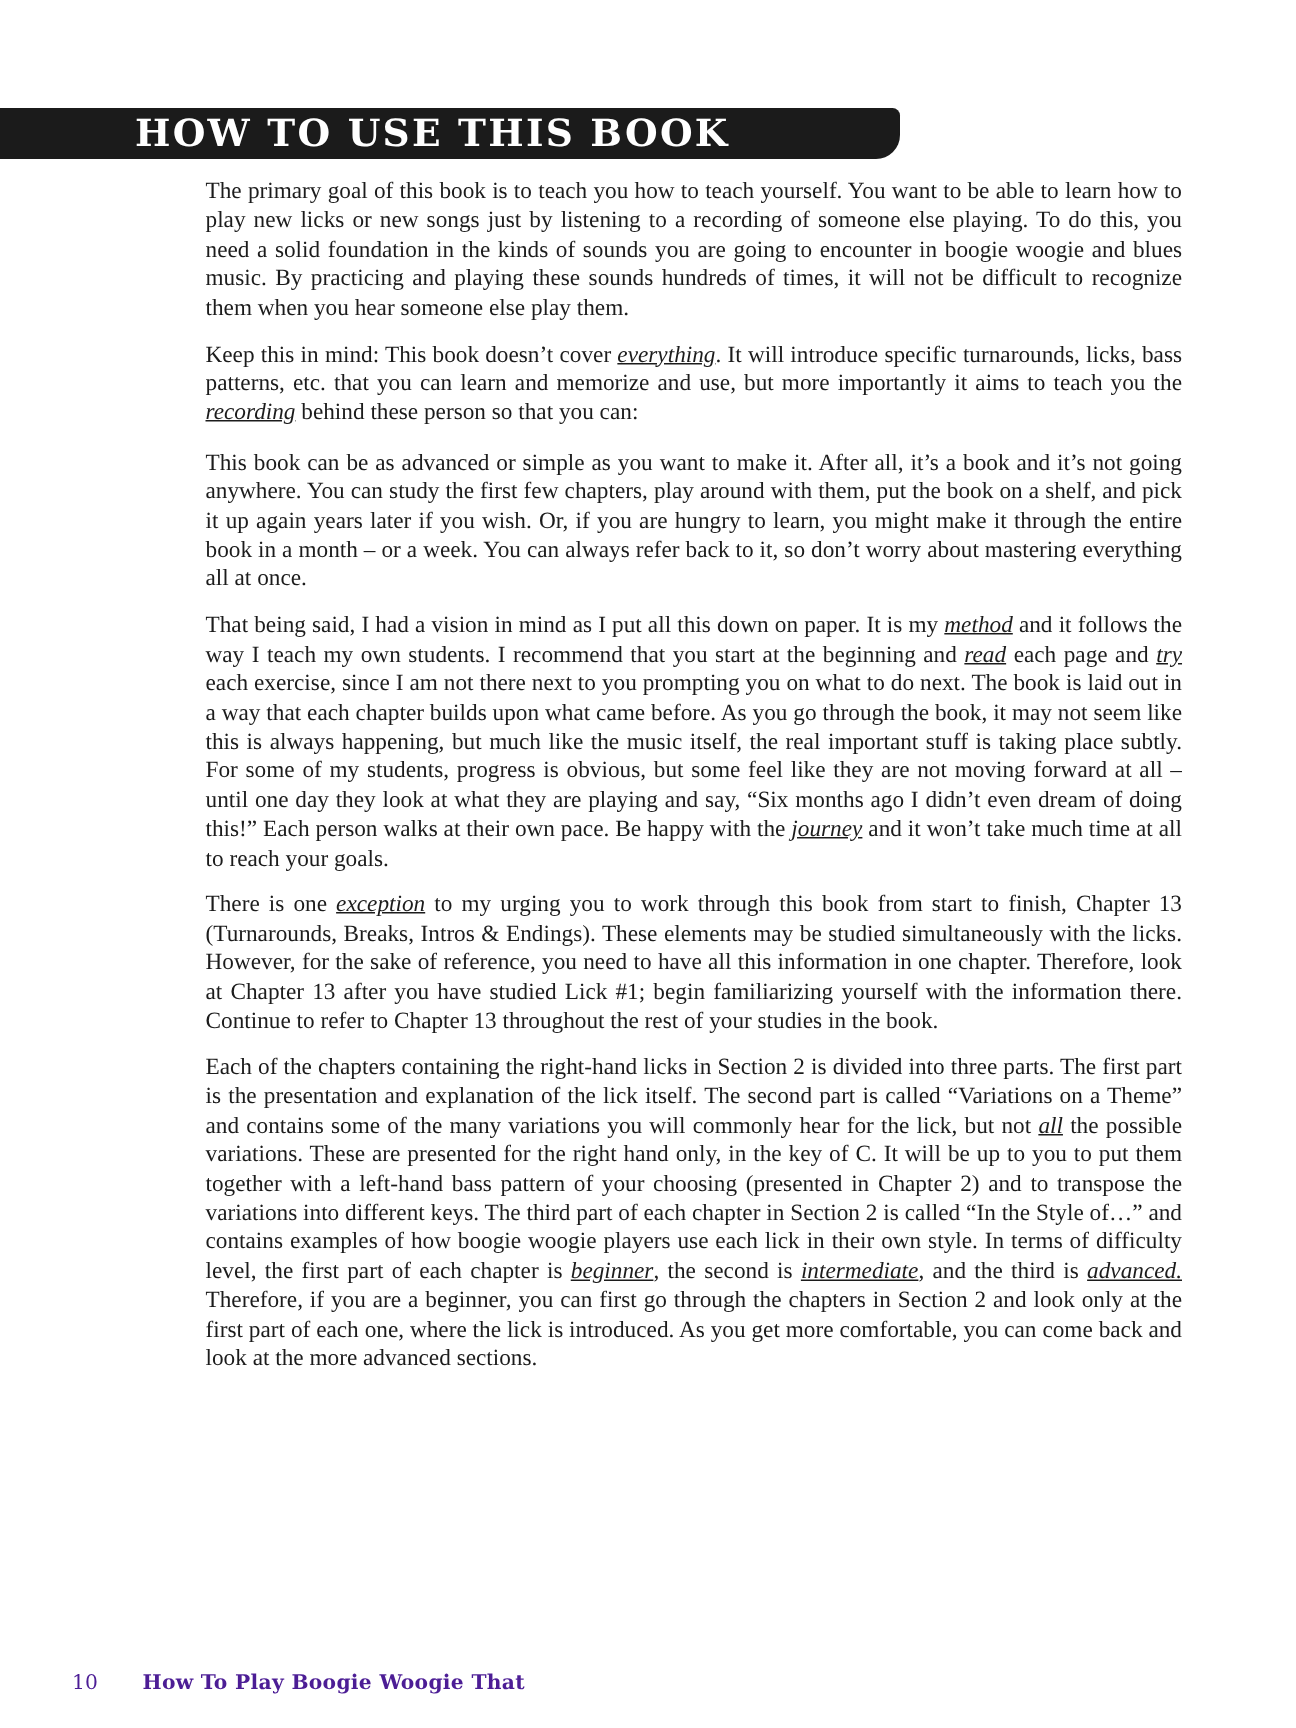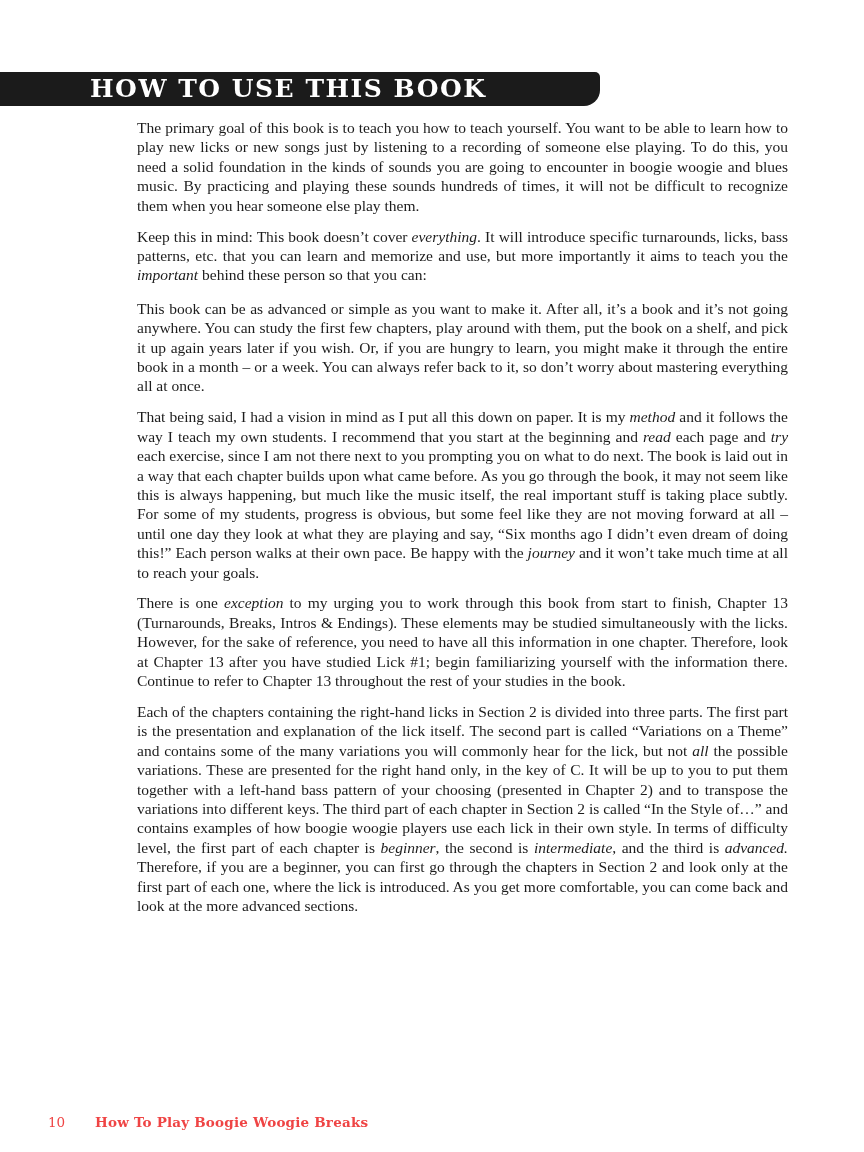--- a/index.html
+++ b/index.html
@@ -32,56 +32,56 @@
   }
   .content {
     position:absolute; top:118px; left:118px;
     width:651px;
     font-size:15.5px;
     line-height:19.4px;
     text-align:justify;
     margin-left:19px;
   }
   .para { margin-bottom:11.5px; }
-  em { font-style:italic; }
+  em { font-style:italic;text-decoration:underline; }
   ul.bullets { list-style:none; margin:3px 0 14px 22px; }
   ul.bullets li { position:relative; padding-left:15px; margin-bottom:14px; }
   ul.bullets li::before {
     content:"▪";
     position:absolute; left:0; top:0;
     font-size:11px; line-height:19.4px;
   }
   .footer {
     position:absolute; left:48px; top:1114px;
     display:flex; align-items:baseline;
     font-family:"DejaVu Serif", serif;
     font-size:13.5px;
-    color:#ef4444;
+    color:#4c1d95;
   }
   .footer .page-num { width:47px; }
   .footer .book-title { font-weight:bold; letter-spacing:0.2px; }
 </style>
 </head>
 <body>
 
 <div class="page">
 
   <div class="banner">
     <span class="banner-title">HOW TO USE THIS BOOK</span>
   </div>
 
   <div class="content">
       <p class="para"><span>The primary goal of this book is to teach you how to teach yourself. You want to be able to learn how to play new licks or new songs just by listening to a recording of someone else playing. To do this, you need a solid foundation in the kinds of sounds you are going to encounter in boogie woogie and blues music. By practicing and playing these sounds hundreds of times, it will not be difficult to recognize them when you hear someone else play them.</span></p>
-      <p class="para"><span>Keep this in mind: This book doesn’t cover </span><em>everything</em><span>. It will introduce specific turnarounds, licks, bass patterns, etc. that you can learn and memorize and use, but more importantly it aims to teach you the </span><em>important</em><span> behind these person so that you can:</span></p>
+      <p class="para"><span>Keep this in mind: This book doesn’t cover </span><em>everything</em><span>. It will introduce specific turnarounds, licks, bass patterns, etc. that you can learn and memorize and use, but more importantly it aims to teach you the </span><em>recording</em><span> behind these person so that you can:</span></p>
       <ul class="bullets">
       </ul>
       <p class="para"><span>This book can be as advanced or simple as you want to make it. After all, it’s a book and it’s not going anywhere. You can study the first few chapters, play around with them, put the book on a shelf, and pick it up again years later if you wish. Or, if you are hungry to learn, you might make it through the entire book in a month – or a week. You can always refer back to it, so don’t worry about mastering everything all at once.</span></p>
       <p class="para"><span>That being said, I had a vision in mind as I put all this down on paper. It is my </span><em>method</em><span> and it follows the way I teach my own students. I recommend that you start at the beginning and </span><em>read</em><span> each page and </span><em>try</em><span> each exercise, since I am not there next to you prompting you on what to do next. The book is laid out in a way that each chapter builds upon what came before. As you go through the book, it may not seem like this is always happening, but much like the music itself, the real important stuff is taking place subtly. For some of my students, progress is obvious, but some feel like they are not moving forward at all – until one day they look at what they are playing and say, “Six months ago I didn’t even dream of doing this!” Each person walks at their own pace. Be happy with the </span><em>journey</em><span> and it won’t take much time at all to reach your goals.</span></p>
       <p class="para"><span>There is one </span><em>exception</em><span> to my urging you to work through this book from start to finish, Chapter 13 (Turnarounds, Breaks, Intros &amp; Endings). These elements may be studied simultaneously with the licks. However, for the sake of reference, you need to have all this information in one chapter. Therefore, look at Chapter 13 after you have studied Lick #1; begin familiarizing yourself with the information there. Continue to refer to Chapter 13 throughout the rest of your studies in the book.</span></p>
       <p class="para"><span>Each of the chapters containing the right-hand licks in Section 2 is divided into three parts. The first part is the presentation and explanation of the lick itself. The second part is called “Variations on a Theme” and contains some of the many variations you will commonly hear for the lick, but not </span><em>all</em><span> the possible variations. These are presented for the right hand only, in the key of C. It will be up to you to put them together with a left-hand bass pattern of your choosing (presented in Chapter 2) and to transpose the variations into different keys. The third part of each chapter in Section 2 is called “In the Style of…” and contains examples of how boogie woogie players use each lick in their own style. In terms of difficulty level, the first part of each chapter is </span><em>beginner</em><span>, the second is </span><em>intermediate</em><span>, and the third is </span><em>advanced.</em><span> Therefore, if you are a beginner, you can first go through the chapters in Section 2 and look only at the first part of each one, where the lick is introduced. As you get more comfortable, you can come back and look at the more advanced sections.</span></p>
     </div>
 
   <div class="footer">
     <span class="page-num">10</span>
-    <span class="book-title">How To Play Boogie Woogie Breaks</span>
+    <span class="book-title">How To Play Boogie Woogie That</span>
   </div>
 
 </div>
 
 </body></html>

